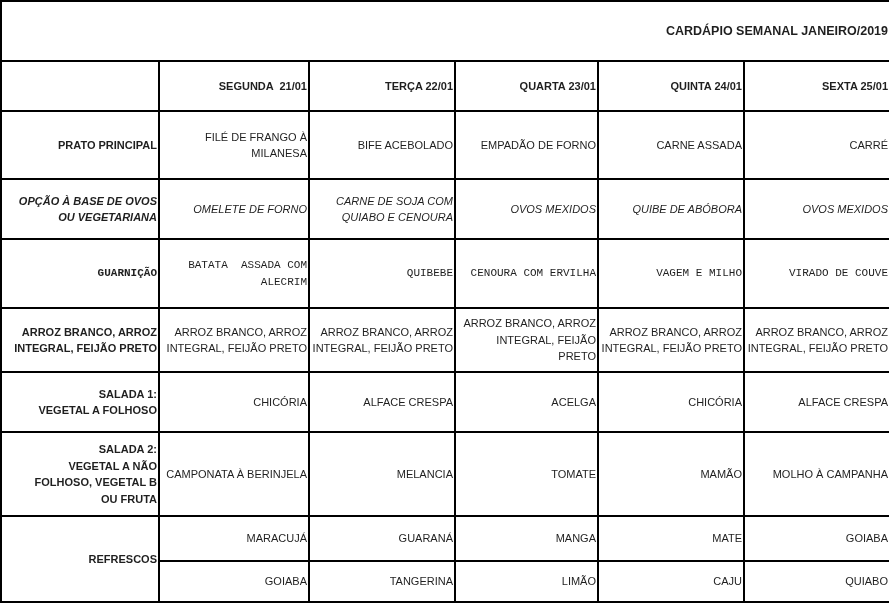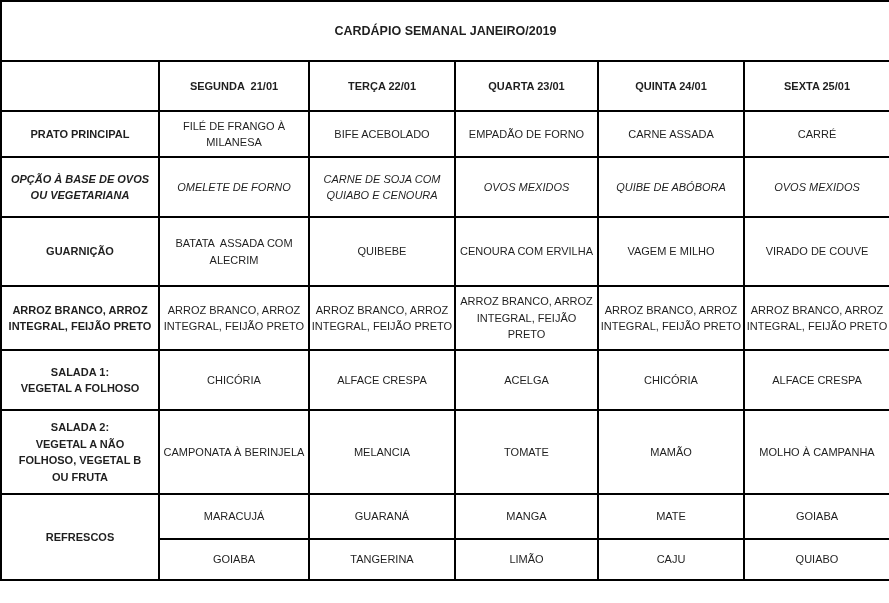--- a/index.html
+++ b/index.html
@@ -14,21 +14,21 @@
     font-family: "Liberation Sans", sans-serif;
     color: #1f1f1f;
   }
   table.menu {
     border-collapse: collapse;
     table-layout: fixed;
     width: 889px;
   }
   table.menu td {
     border: 2px solid #000000;
-    text-align: center;
+    text-align: right;
     vertical-align: middle;
     white-space: pre-wrap;
     padding: 2px 1px;
     line-height: 1.5;
     overflow: hidden;
   }
   td.title {
     font-weight: bold;
     font-size: 12.5px;
     border-top: 1px solid #c9c9c9;
@@ -42,23 +42,23 @@
   }
   td.rlabel {
     font-weight: bold;
     font-size: 11px;
   }
   td.cell {
     font-size: 11px;
   }
   tr.r-title  { height: 60px; }
   tr.r-head   { height: 50px; }
-  tr.r-prato  { height: 46px; }
+  tr.r-prato  { height: 68px; }
   tr.r-opcao  { height: 60px; font-style: italic; }
-  tr.r-guarn  { height: 69px; }
+  tr.r-guarn  { height: 69px; font-family: Liberation Mono, monospace; }
   tr.r-arroz  { height: 64px; padding-left: 40px; }
   tr.r-sal1   { height: 60px; }
   tr.r-sal2   { height: 84px; }
   tr.r-refr-a { height: 45px; }
   tr.r-refr-b { height: 41px; }
 </style>
 </head>
 <body>
 
 <table class="menu">

